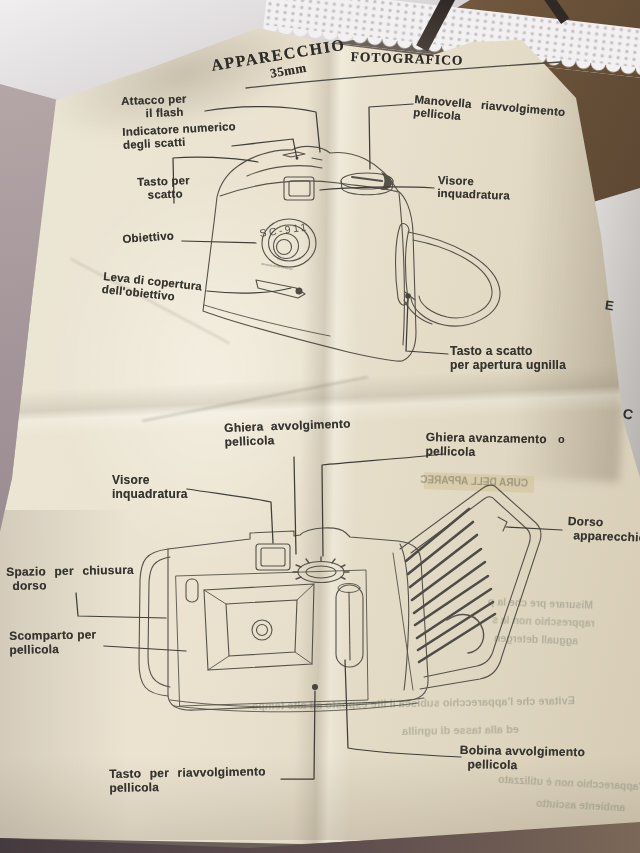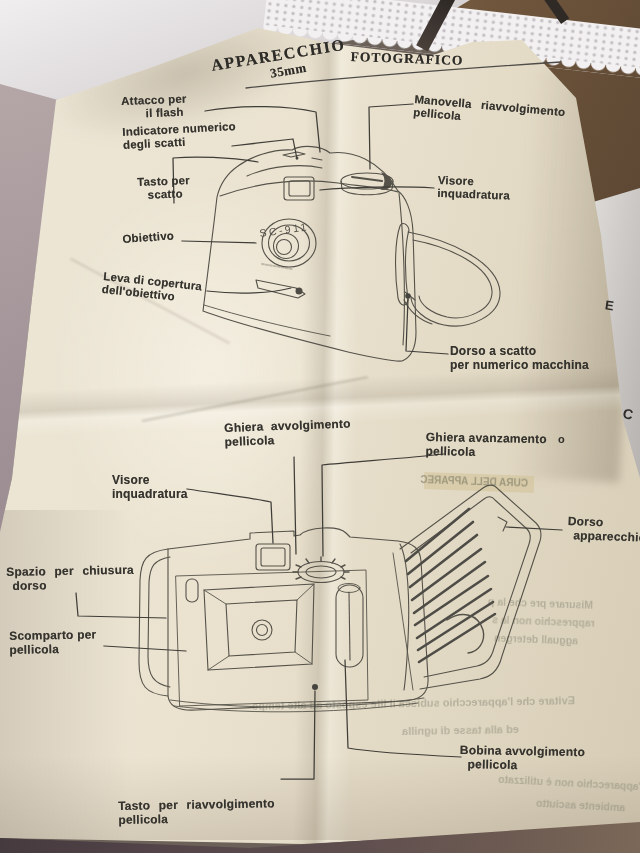--- a/index.html
+++ b/index.html
@@ -246,23 +246,23 @@
     <span>Manovella riavvolgimento</span>
       <br>
     <span>pellicola</span>
     </div>
   <div class="lbl" style="left:438px;top:174px;transform:rotate(2deg);">
     <span>Visore</span>
       <br>
     <span>inquadratura</span>
     </div>
   <div class="lbl sz12" style="left:450px;top:345px;">
-    <span>Dorso a scatto</span>
-      <br>
-    <span>per numerico macchina</span>
+    <span>Tasto a scatto</span>
+      <br>
+    <span>per apertura ugnilla</span>
     </div>
 
   <div class="lbl sz12" style="left:224px;top:422px;transform:rotate(-2deg);word-spacing:4px;">
     <span>Ghiera avvolgimento</span>
       <br>
     <span>pellicola</span>
     </div>
   <div class="lbl sz12" style="left:426px;top:431px;transform:rotate(1deg);text-align:right;">
     <span>Ghiera avanzamento</span>
       <br>
@@ -281,21 +281,21 @@
   <div class="lbl sz12" style="left:6px;top:566px;transform:rotate(-1deg);word-spacing:5px;">
     <span>Spazio per chiusura</span>
       <br>
     <span style="margin-left:6px;">dorso</span>
     </div>
   <div class="lbl sz12" style="left:9px;top:630px;transform:rotate(-1deg);">
     <span>Scomparto per</span>
       <br>
     <span>pellicola</span>
     </div>
-  <div class="lbl sz12" style="left:118px;top:768px;transform:rotate(-1deg);word-spacing:5px;margin-top:32px;">
+  <div class="lbl sz12" style="left:109px;top:768px;transform:rotate(-1deg);word-spacing:5px;">
     <span>Tasto per riavvolgimento</span>
       <br>
     <span>pellicola</span>
     </div>
   <div class="lbl sz12" style="left:460px;top:744px;transform:rotate(1deg);">
     <span>Bobina avvolgimento</span>
       <br>
     <span style="margin-left:8px;">pellicola</span>
     </div>
 

